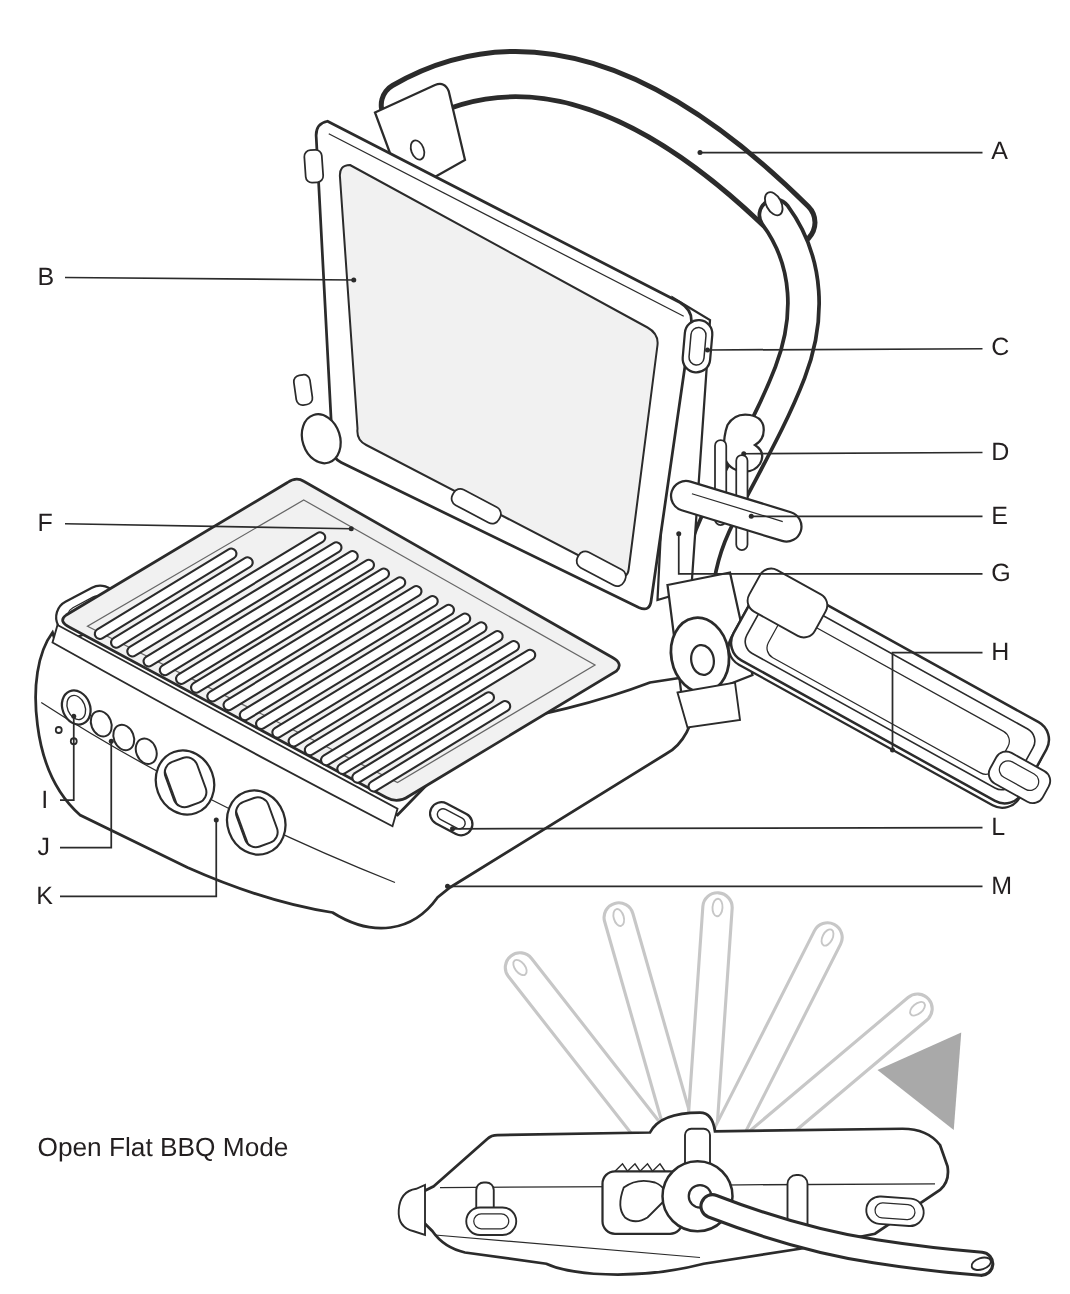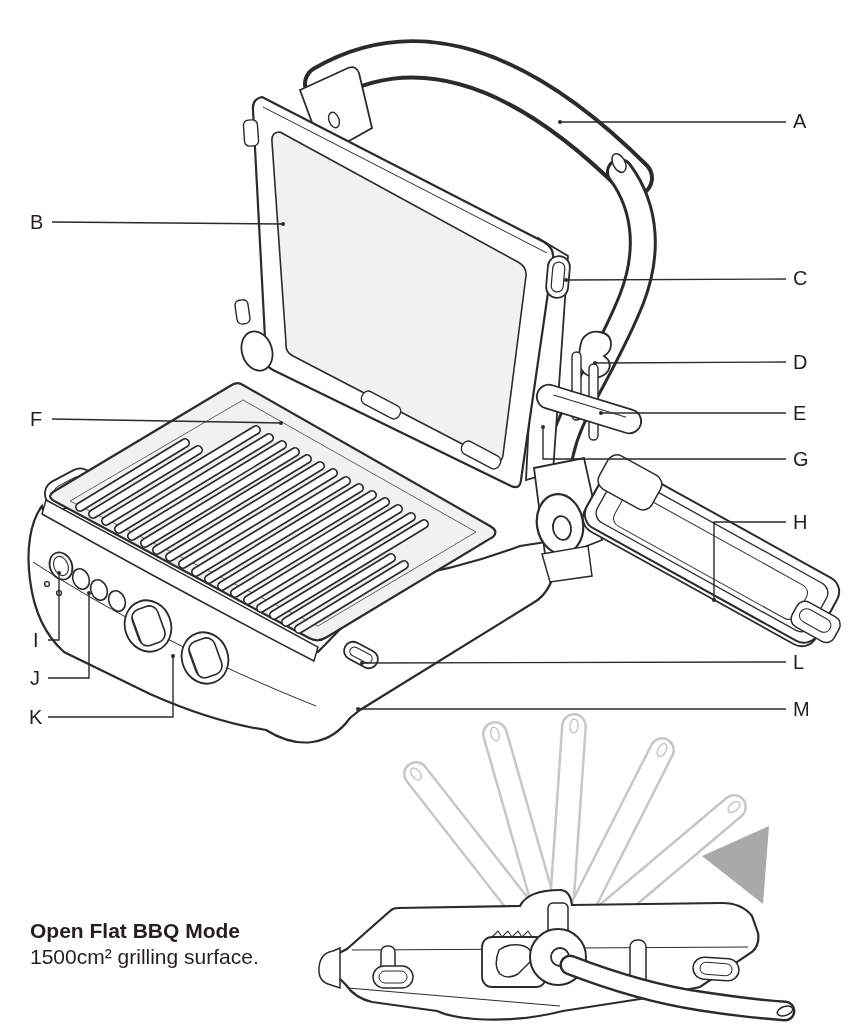--- a/index.html
+++ b/index.html
@@ -2,21 +2,21 @@
 <html><head>
 <meta charset="utf-8">
 <style>
   html,body{margin:0;padding:0;background:#fff;}
   .page{position:relative;width:856px;height:1035px;background:#fff;overflow:hidden;
         font-family:"Liberation Sans", sans-serif;color:#231f20;}
   .page svg{position:absolute;left:0;top:0;}
   .callout{position:absolute;font-size:20px;line-height:22px;color:#231f20;}
   .callout.right{left:793px;}
   .caption{position:absolute;left:30px;top:906px;font-size:21px;line-height:26px;color:#231f20;}
-  .caption .head{font-weight:bold;margin-top:12px;}
+  .caption .head{font-weight:normal;}
   .ln{stroke:#2b2b2b;fill:none;}
   .wfill{fill:#ffffff;stroke:#2b2b2b;}
   .gfill{fill:#f1f1f1;stroke:#2b2b2b;}
   .ghost{stroke:#c7c7c7;fill:none;}
 </style>
 </head>
 <body>
 
 <div class="page">
 
@@ -263,16 +263,15 @@
   <div class="callout right" style="top:448px">G</div>
   <div class="callout right" style="top:511px">H</div>
   <div class="callout" style="left:33px;top:629px">I</div>
   <div class="callout" style="left:30px;top:667px">J</div>
   <div class="callout" style="left:29px;top:706px">K</div>
   <div class="callout right" style="top:651px">L</div>
   <div class="callout right" style="top:698px">M</div>
 
   <div class="caption">
     <div class="head">Open Flat BBQ Mode</div>
-    <div>1500cm² grilling surface.</div>
   </div>
 
 </div>
 
 </body></html>

